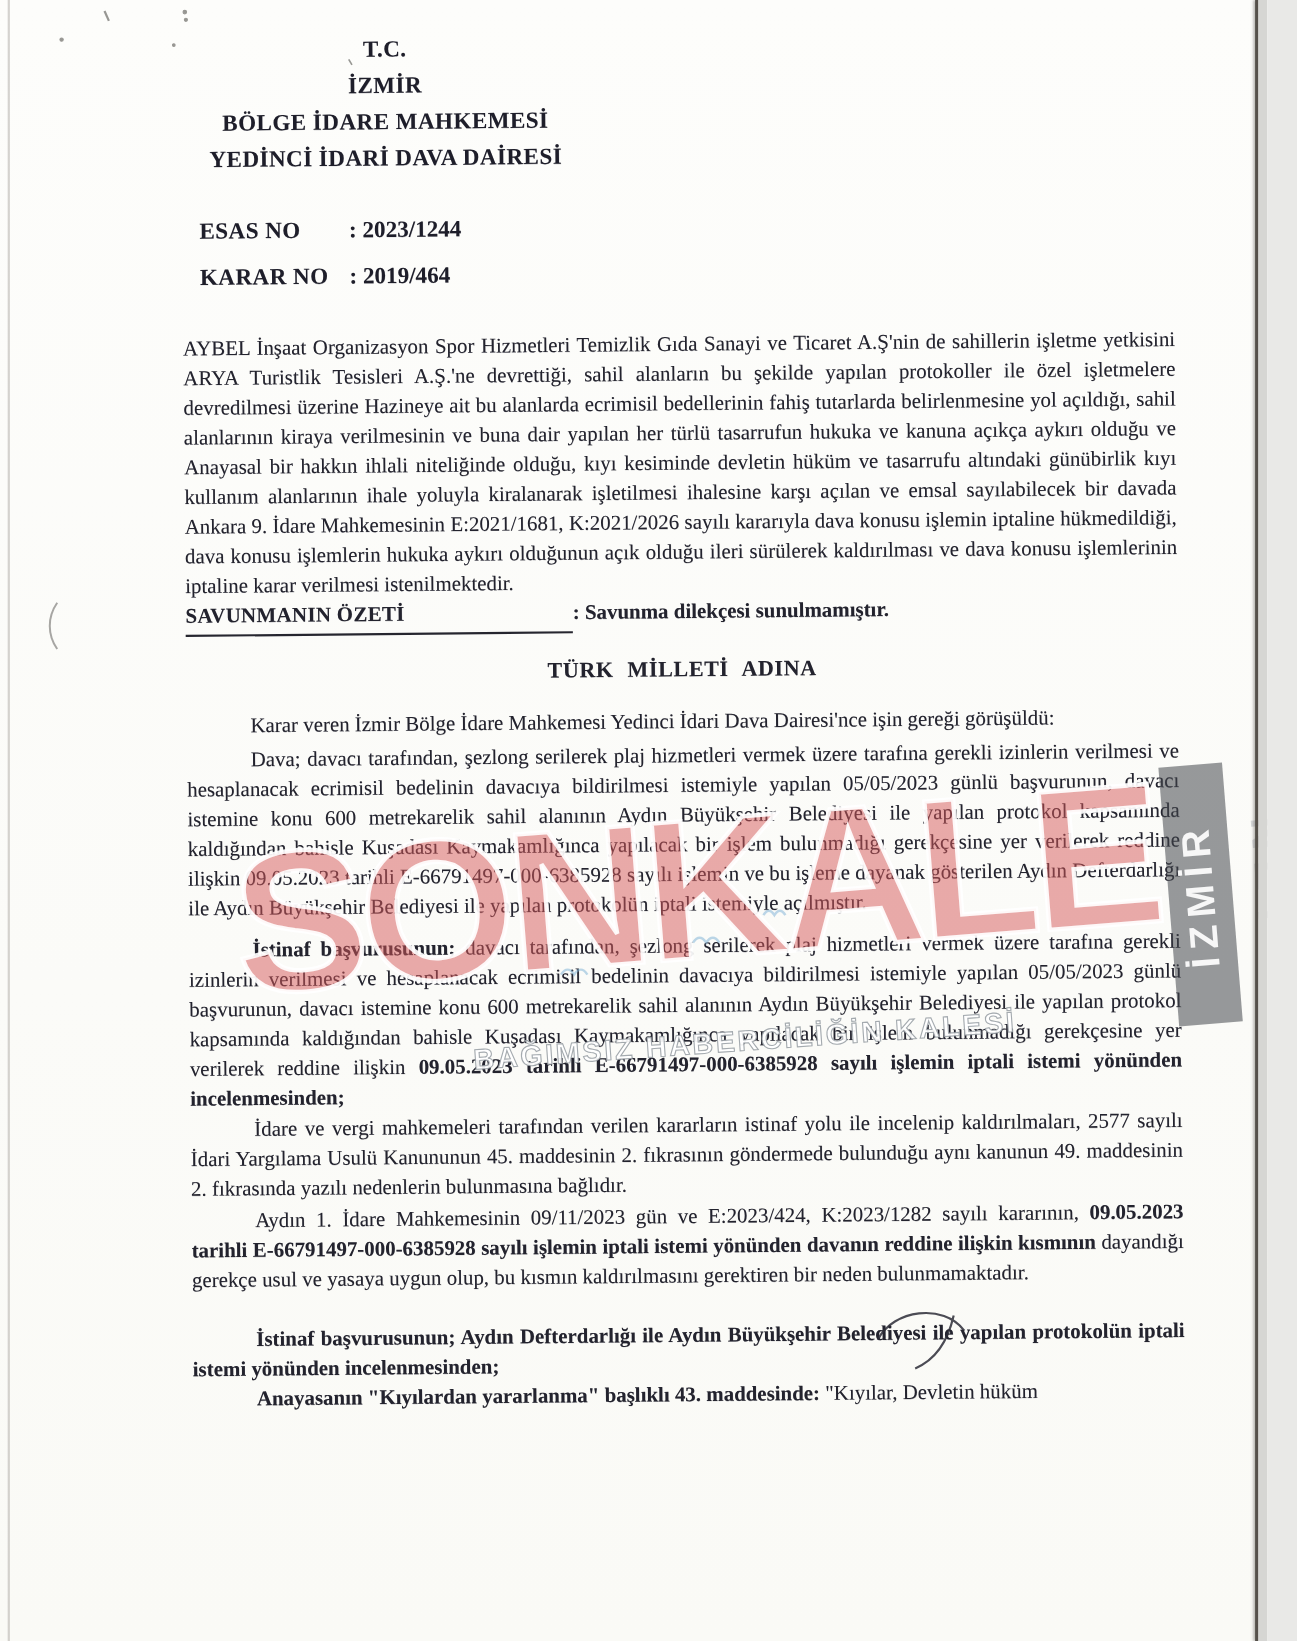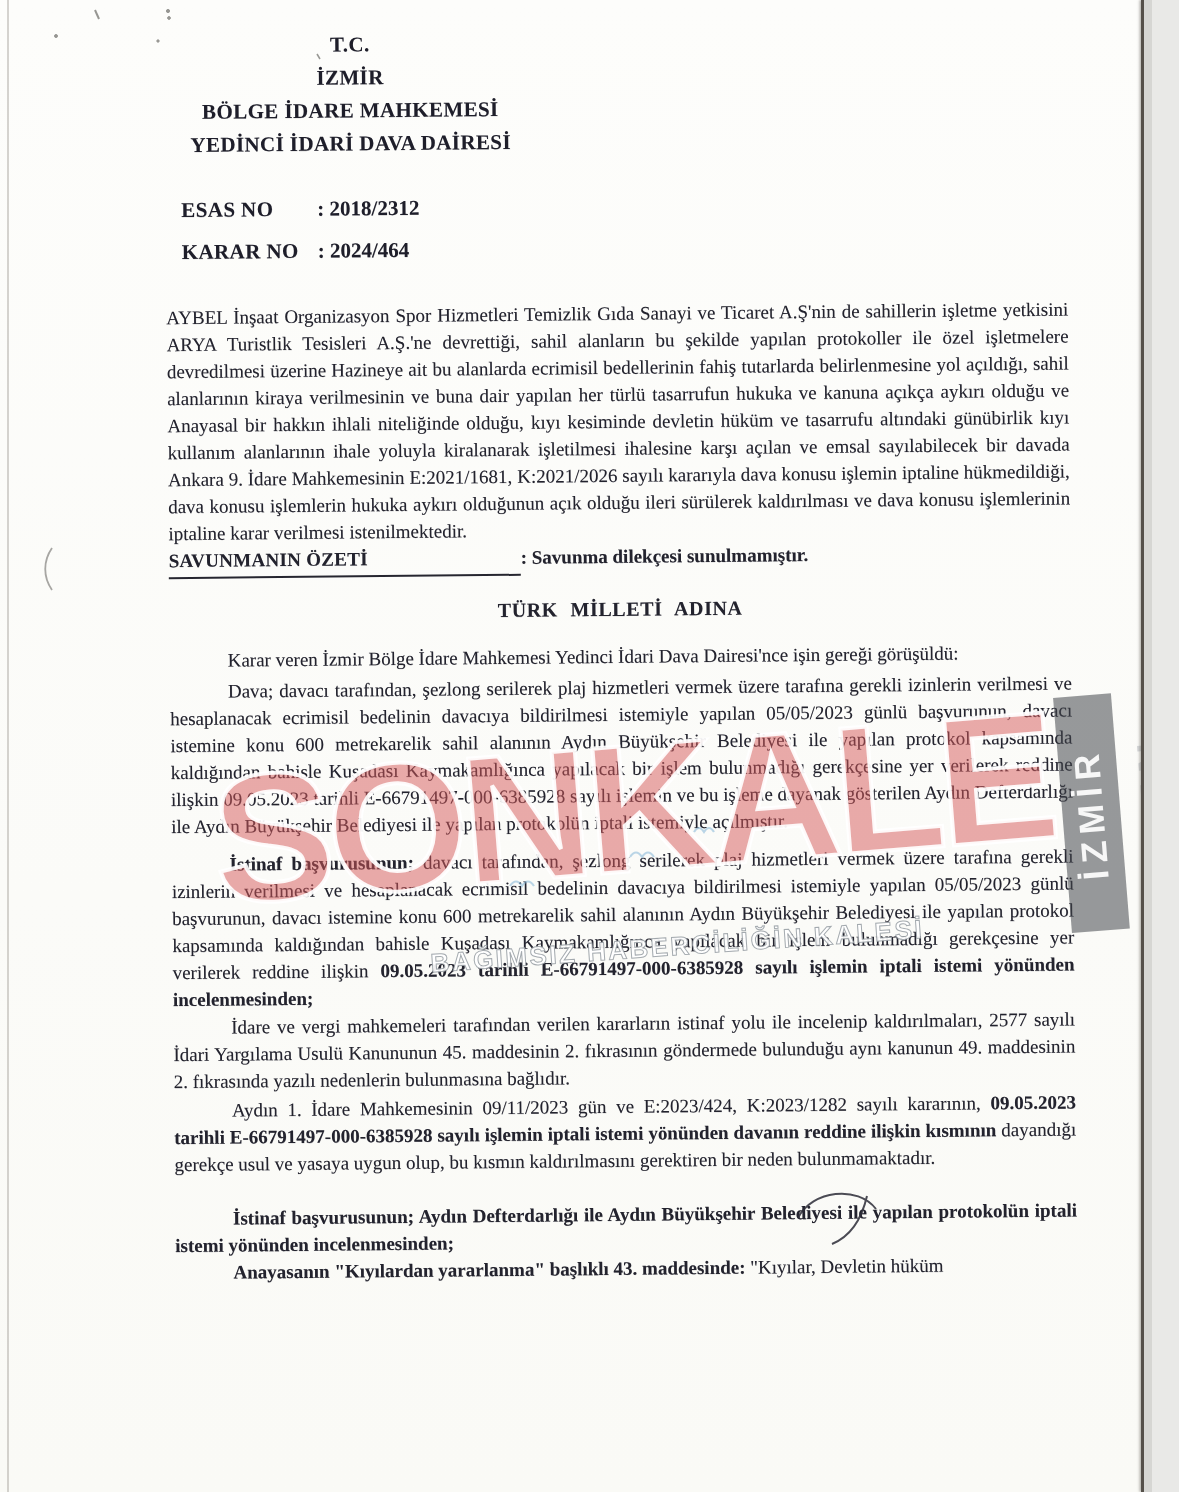--- a/index.html
+++ b/index.html
@@ -75,25 +75,25 @@
     <div class="doc-header">
       <div>T.C.</div>
       <div>İZMİR</div>
       <div>BÖLGE İDARE MAHKEMESİ</div>
       <div>YEDİNCİ İDARİ DAVA DAİRESİ</div>
     </div>
 
     <div class="case-block">
       <div class="case-row">
         <span class="case-label">ESAS NO</span>
-        <span class="case-value">: 2018/2312</span>
+        <span class="case-value">: 2023/1244</span>
       </div>
       <div class="case-row">
         <span class="case-label">KARAR NO</span>
-        <span class="case-value">: 2024/464</span>
+        <span class="case-value">: 2019/464</span>
       </div>
     </div>
 
     <div class="bodycol">
       <p><span>AYBEL İnşaat  Organizasyon Spor Hizmetleri Temizlik Gıda Sanayi ve Ticaret A.Ş'nin de sahillerin işletme yetkisini ARYA Turistlik Tesisleri A.Ş.'ne devrettiği, sahil alanların bu şekilde yapılan protokoller ile özel işletmelere devredilmesi üzerine Hazineye ait bu alanlarda ecrimisil bedellerinin fahiş tutarlarda belirlenmesine yol açıldığı, sahil alanlarının kiraya verilmesinin ve buna dair yapılan her türlü tasarrufun hukuka ve kanuna açıkça aykırı olduğu ve Anayasal bir hakkın ihlali niteliğinde olduğu, kıyı kesiminde devletin hüküm ve tasarrufu altındaki günübirlik kıyı kullanım alanlarının ihale yoluyla kiralanarak işletilmesi ihalesine karşı açılan ve emsal sayılabilecek bir davada Ankara 9. İdare Mahkemesinin E:2021/1681, K:2021/2026 sayılı kararıyla dava konusu işlemin iptaline hükmedildiği, dava konusu işlemlerin hukuka aykırı olduğunun açık olduğu ileri sürülerek kaldırılması ve dava konusu işlemlerinin iptaline karar verilmesi istenilmektedir.</span></p>
 
       <p class="savunma"><span class="savunma-label">SAVUNMANIN ÖZETİ</span><span>: Savunma dilekçesi sunulmamıştır.</span></p>
 
       <p class="heading">TÜRK MİLLETİ ADINA</p>
 

